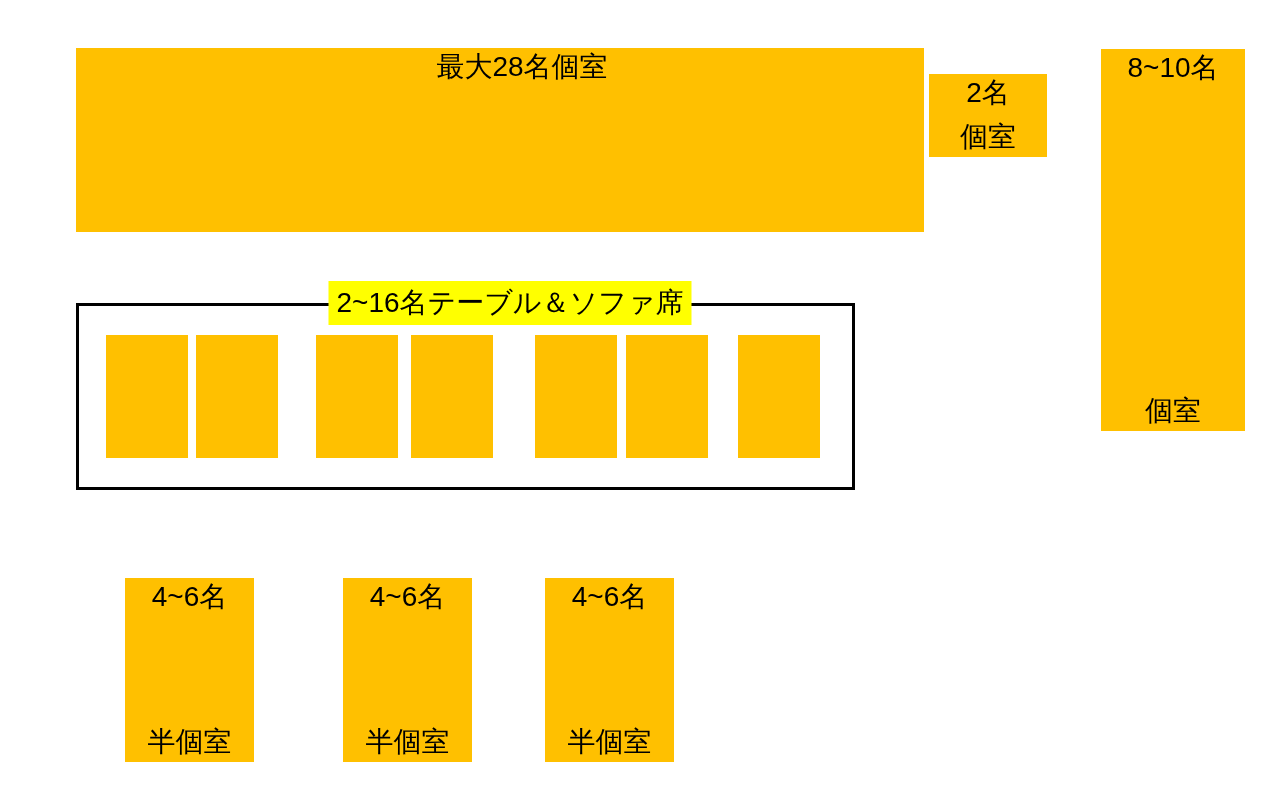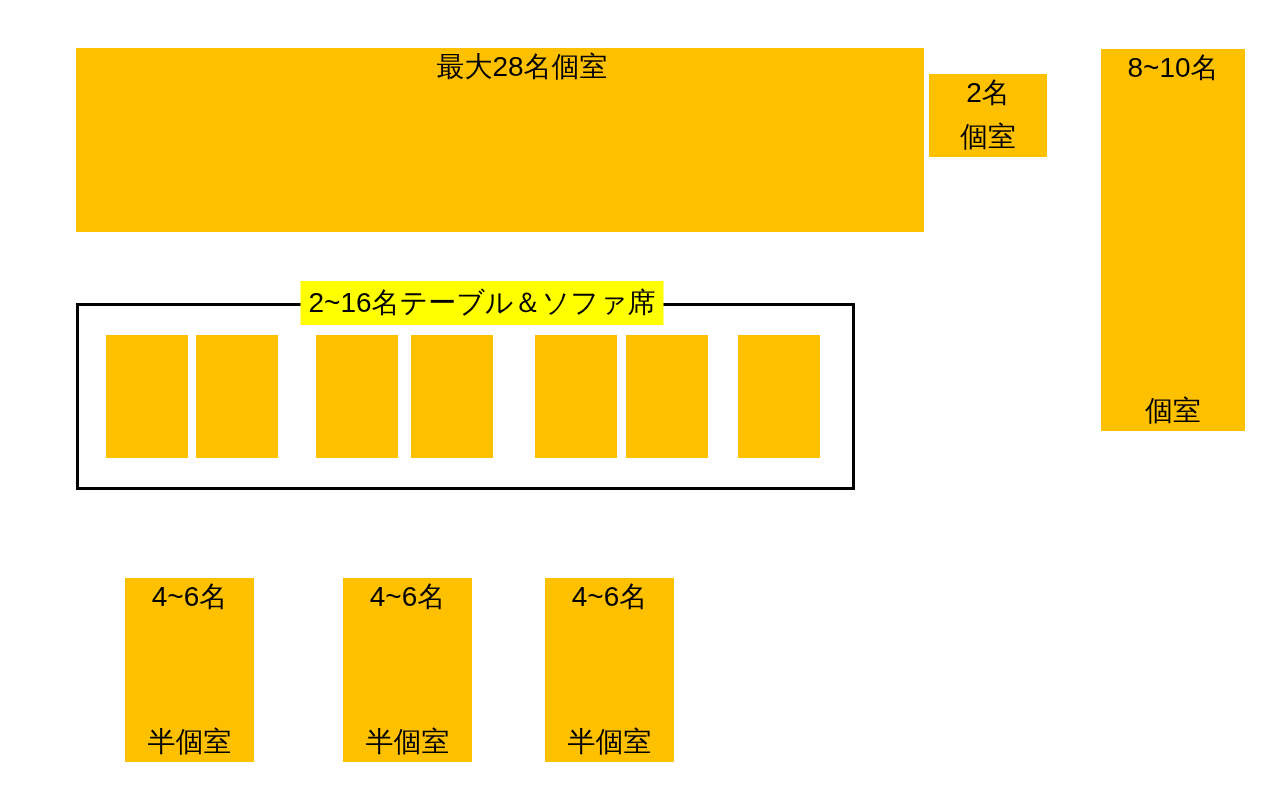--- a/index.html
+++ b/index.html
@@ -31,21 +31,21 @@
   .sofa-outline {
     position:absolute;
     left:76px; top:303px; width:779px; height:187px;
     border:3px solid var(--outline,#000000);
     box-sizing:border-box;
     background:transparent;
     z-index:1;
   }
   .sofa-label {
     position:absolute;
-    left:482px; top:281px;
+    left:510px; top:281px;
     transform:translateX(-50%);
     background:var(--label-highlight,#FFFF00);
     font-size:28px; line-height:44px; height:44px;
     padding:0 8px;
     white-space:nowrap;
     z-index:2;
   }
   .seat {
     position:absolute;
     top:335px; width:82px; height:123px;

